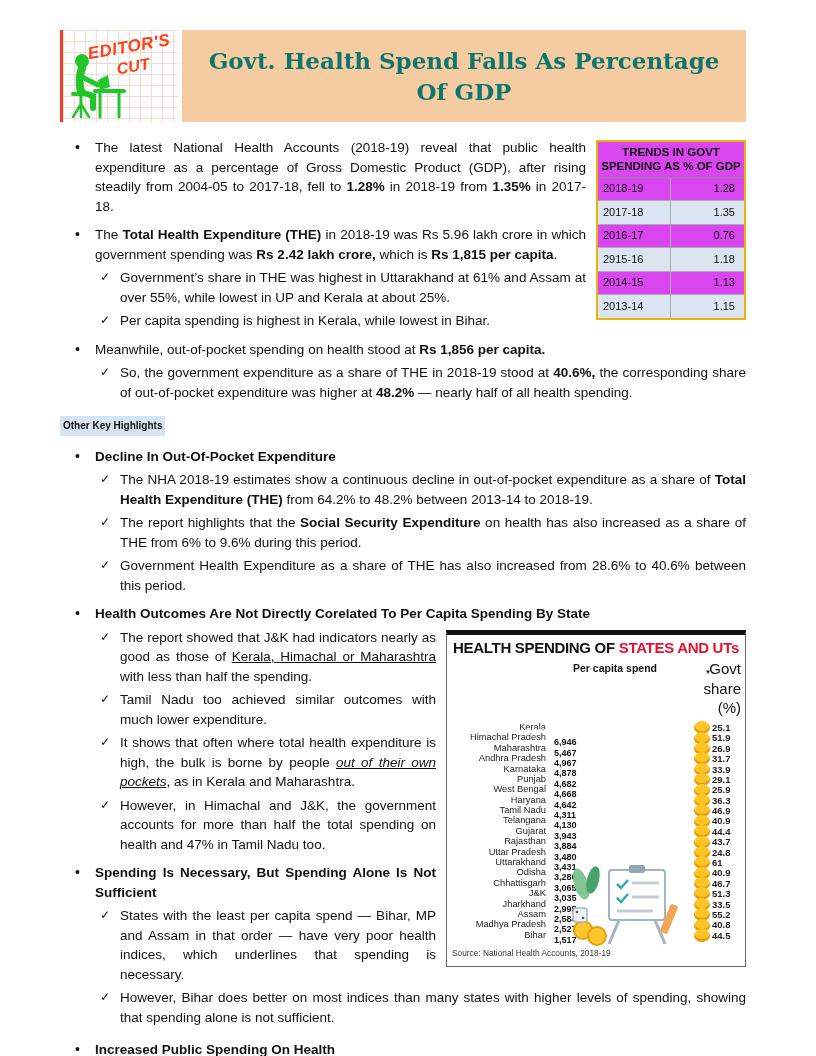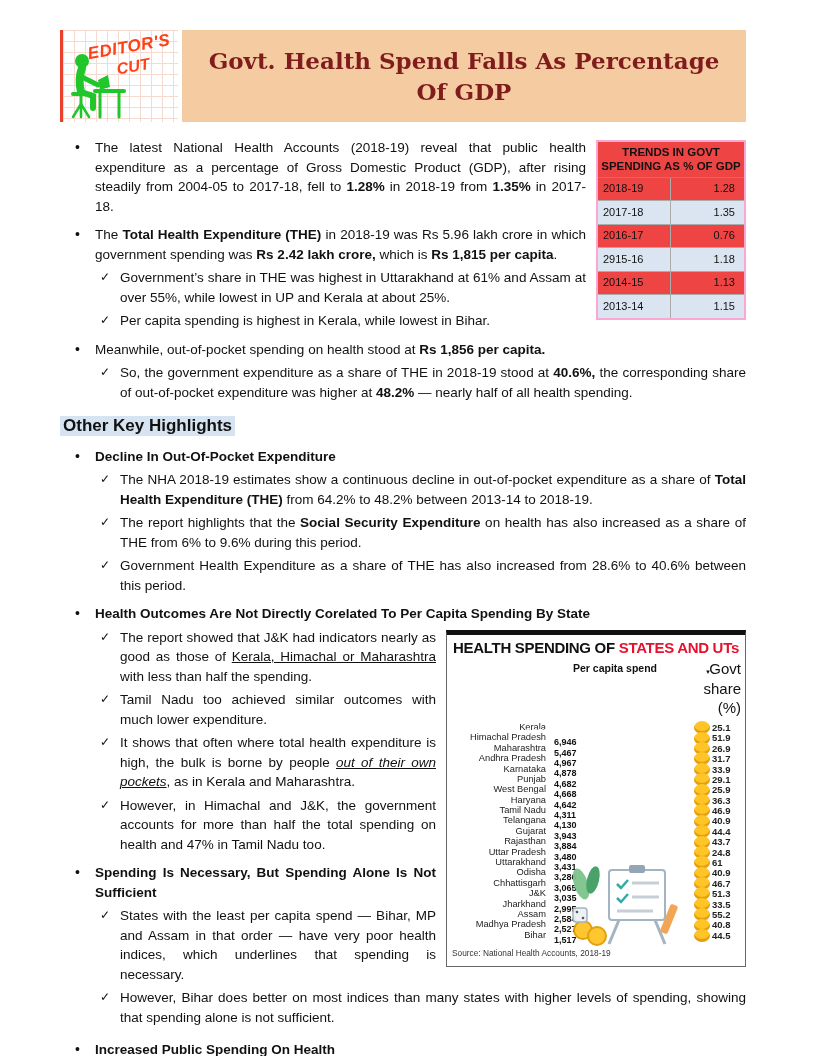--- a/index.html
+++ b/index.html
@@ -17,37 +17,37 @@
           background-size: 11px 11px; background-color:#fff; overflow:hidden; }
   .logo-text { position:absolute; left:26px; top:8px; transform:rotate(-10deg);
                color:#ff4117; font-weight:800; font-style:italic; line-height:1.05; }
   .logo-text .l1 { font-size:17px; letter-spacing:.5px; display:block; }
   .logo-text .l2 { font-size:16px; display:block; margin-left:26px; margin-top:3px; }
   .logo svg { position:absolute; left:1px; bottom:2px; }
 
   .title-banner { flex:1; background:#f5cba2; display:flex; align-items:center; justify-content:center;
                   padding:4px 18px; }
   .title-banner h1 { font-family:"DejaVu Serif", serif; font-size:23px; font-weight:700;
-                     text-align:center; line-height:1.35; color:#7f1d1d; }
+                     text-align:center; line-height:1.35; color:#0f766e; }
 
   
   .content { margin-top:16px; font-size:13.5px; line-height:19.5px; }
   .para { position:relative; text-align:justify; margin:4px 0; }
   .para .marker { position:absolute; top:0; font-size:12px; }
   .para.bullet { padding-left:35px; margin-top:9px; }
   .para.bullet .marker { left:15px; font-size:14px; }
   .para.check { padding-left:60px; }
   .para.check .marker { left:40px; }
-  .hl-heading { display:inline-block; background:#d6e4f2; font-weight:700; font-size:17px;
+  .hl-heading { display:inline-block; background:#d6e4f2; font-weight:700; font-size:10px;
                 margin:10px 0 2px 0; padding:0 3px; }
   section::after { content:""; display:block; clear:both; }
 
   
-  .trends { float:right; width:150px; margin:2px 0 6px 10px; border:2px solid #f9a8d4;
-            font-size:11px; background:#ef4444; }
+  .trends { float:right; width:150px; margin:2px 0 6px 10px; border:2px solid #eab308;
+            font-size:11px; background:#d946ef; }
   .t-title { font-weight:700; font-size:11.5px; text-align:center; line-height:1.25;
              padding:3px 2px; border-bottom:1px solid #8a8a8a; }
   .t-row { display:flex; border-top:1px solid #ababab; }
   .t-row:first-of-type { border-top:none; }
   .t-row:nth-of-type(even) { background:#dbe5f1; }
   .t-year { flex:1; padding:1.5px 5px; border-right:1px solid #ababab; }
   .t-val { flex:1; padding:1.5px 9px 1.5px 2px; text-align:right; }
 
   
   .chartbox { float:right; width:300px; margin:2px 0 6px 10px; border:1px solid #666;

